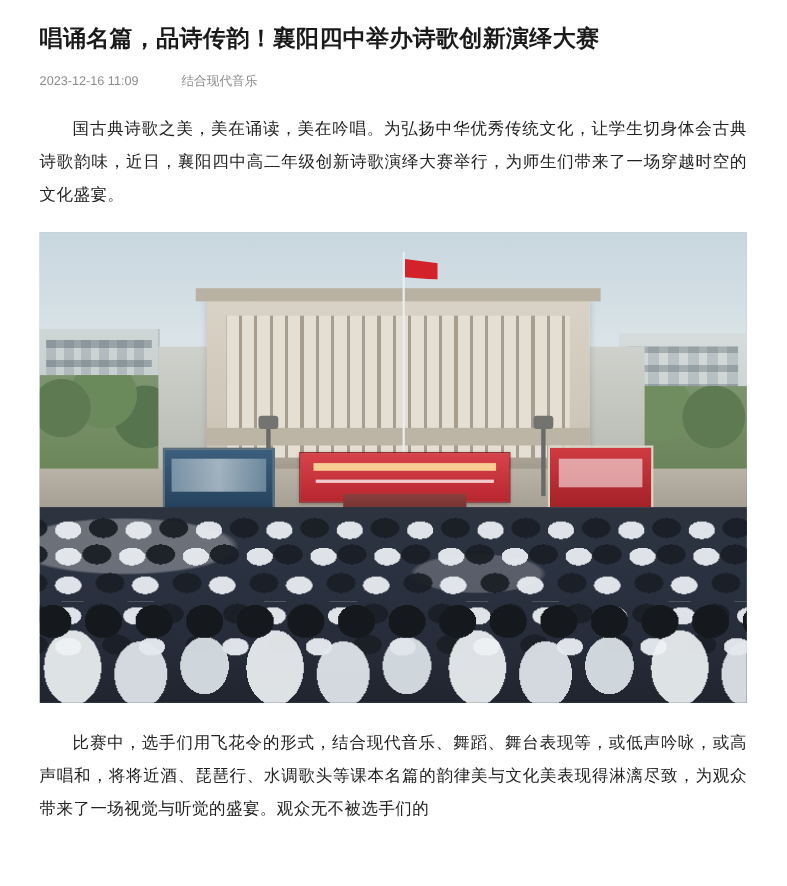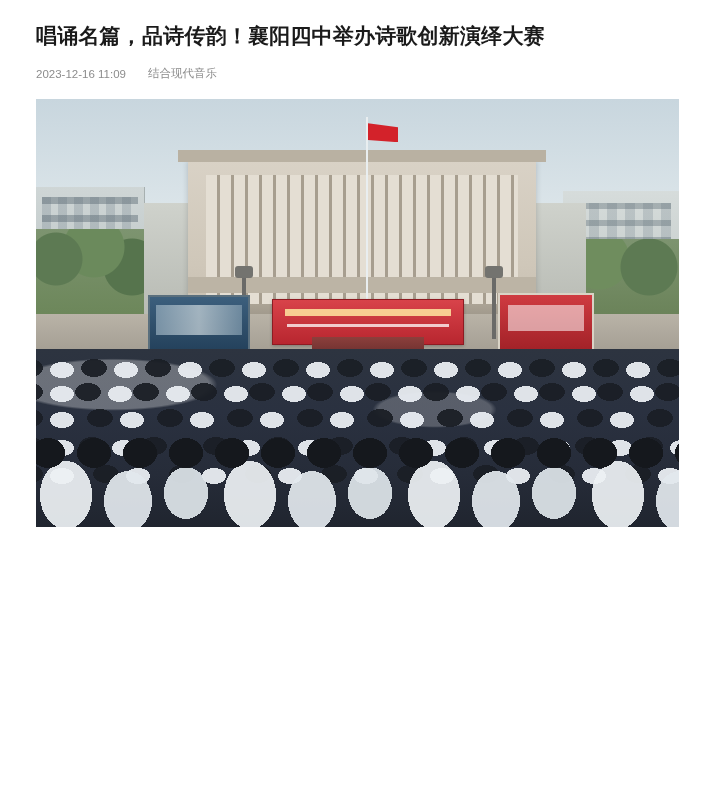--- a/index.html
+++ b/index.html
@@ -26,21 +26,21 @@
     color: #1a1a1a;
     letter-spacing: 0.2px;
     margin: 4px 0 0 0;
   }
   .meta {
     margin-top: 16px;
     font-size: 11.5px;
     color: #8c8c8c;
     display: flex;
     align-items: center;
-    gap: 22px;
+    gap: 39px;
   }
   .meta .source {
     color: #8c8c8c;
   }
   .body-text {
     margin-top: 22px;
     font-size: 15px;
     line-height: 2.0;
     color: #222222;
     text-align: justify;
@@ -247,20 +247,21 @@
 
 <div class="article">
 
   <h1 class="headline">唱诵名篇，品诗传韵！襄阳四中举办诗歌创新演绎大赛</h1>
 
   <div class="meta">
     <span class="date">2023-12-16 11:09</span>
     <span class="source">结合现代音乐</span>
   </div>
 
+  <p class="body-text">国古典诗歌之美，美在诵读，美在吟唱。为弘扬中华优秀传统文化，让学生切身体会古典诗歌韵味，近日，襄阳四中高二年级创新诗歌演绎大赛举行，为师生们带来了一场穿越时空的文化盛宴。</p>
 
   <div class="figure">
     <div class="sky"></div>
     <div class="bldg-left"></div>
     <div class="bldg-right"></div>
     <div class="treeline-left"></div>
     <div class="treeline-right"></div>
     <div class="wing-l"></div>
     <div class="wing-r"></div>
     <div class="main-bldg">
@@ -282,14 +283,15 @@
       <div class="rowhats r1"></div>
       <div class="rowhats r2"></div>
       <div class="rowhats r3"></div>
       <div class="rowhats r4"></div>
       <div class="rowhats r5"></div>
       <div class="whites"></div>
       <div class="heads-front"></div>
     </div>
   </div>
 
+  <p class="body-text">比赛中，选手们用飞花令的形式，结合现代音乐、舞蹈、舞台表现等，或低声吟咏，或高声唱和，将将近酒、琵琶行、水调歌头等课本名篇的韵律美与文化美表现得淋漓尽致，为观众带来了一场视觉与听觉的盛宴。观众无不被选手们的</p>
 
 </div>
 
 </body></html>

